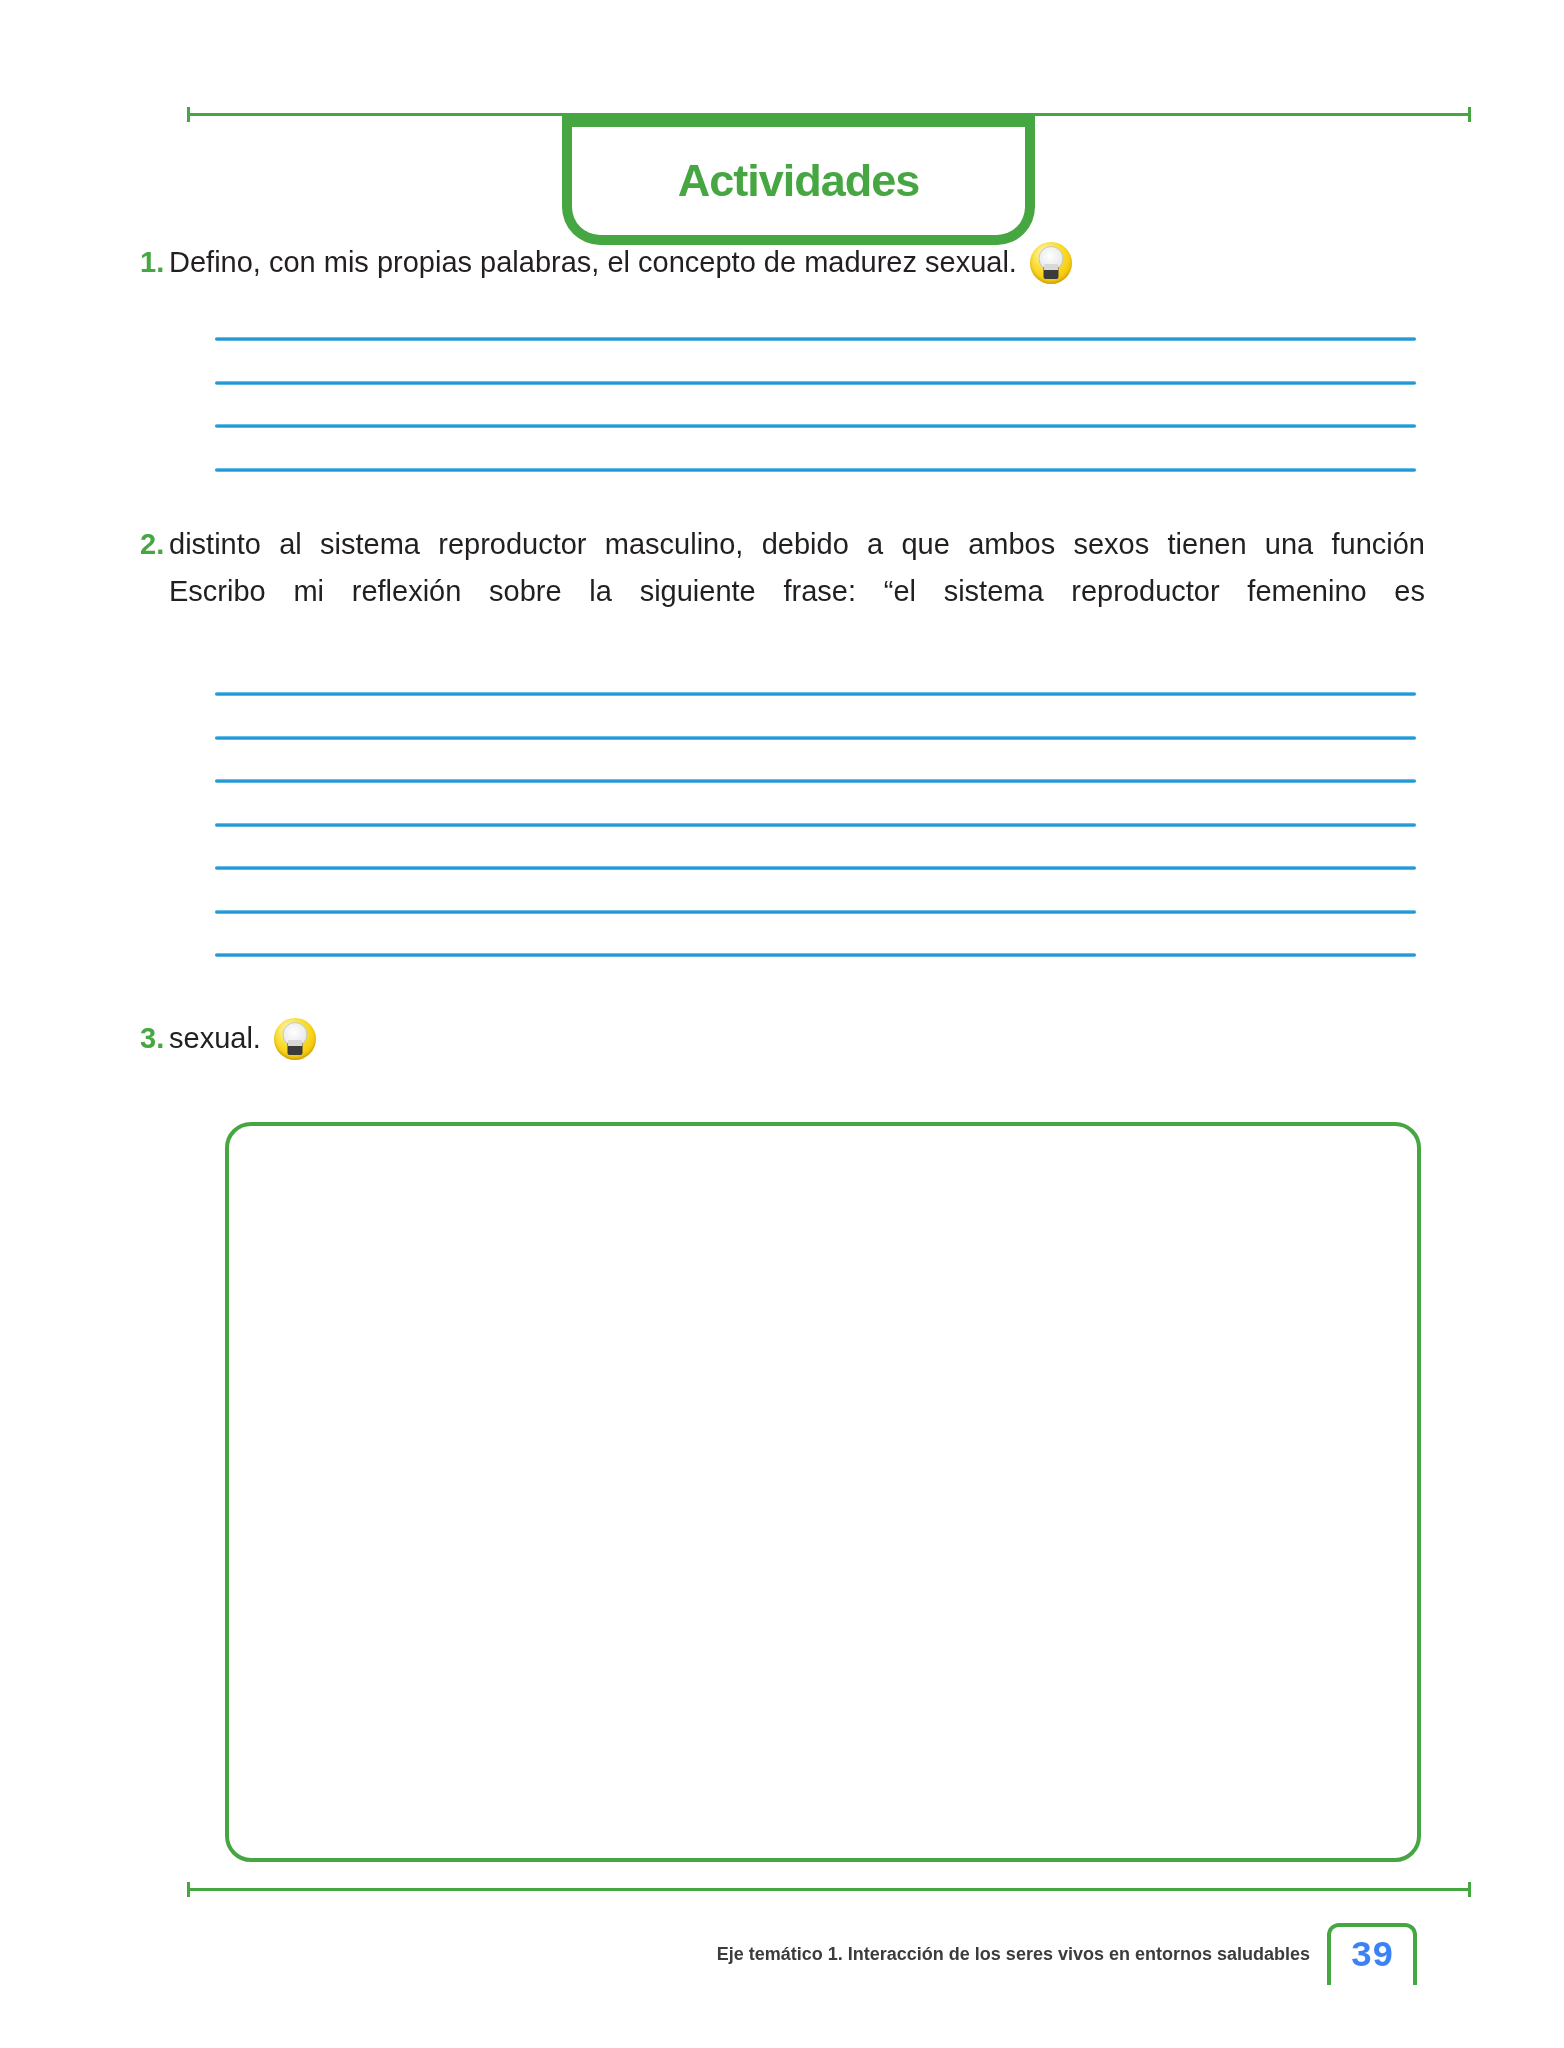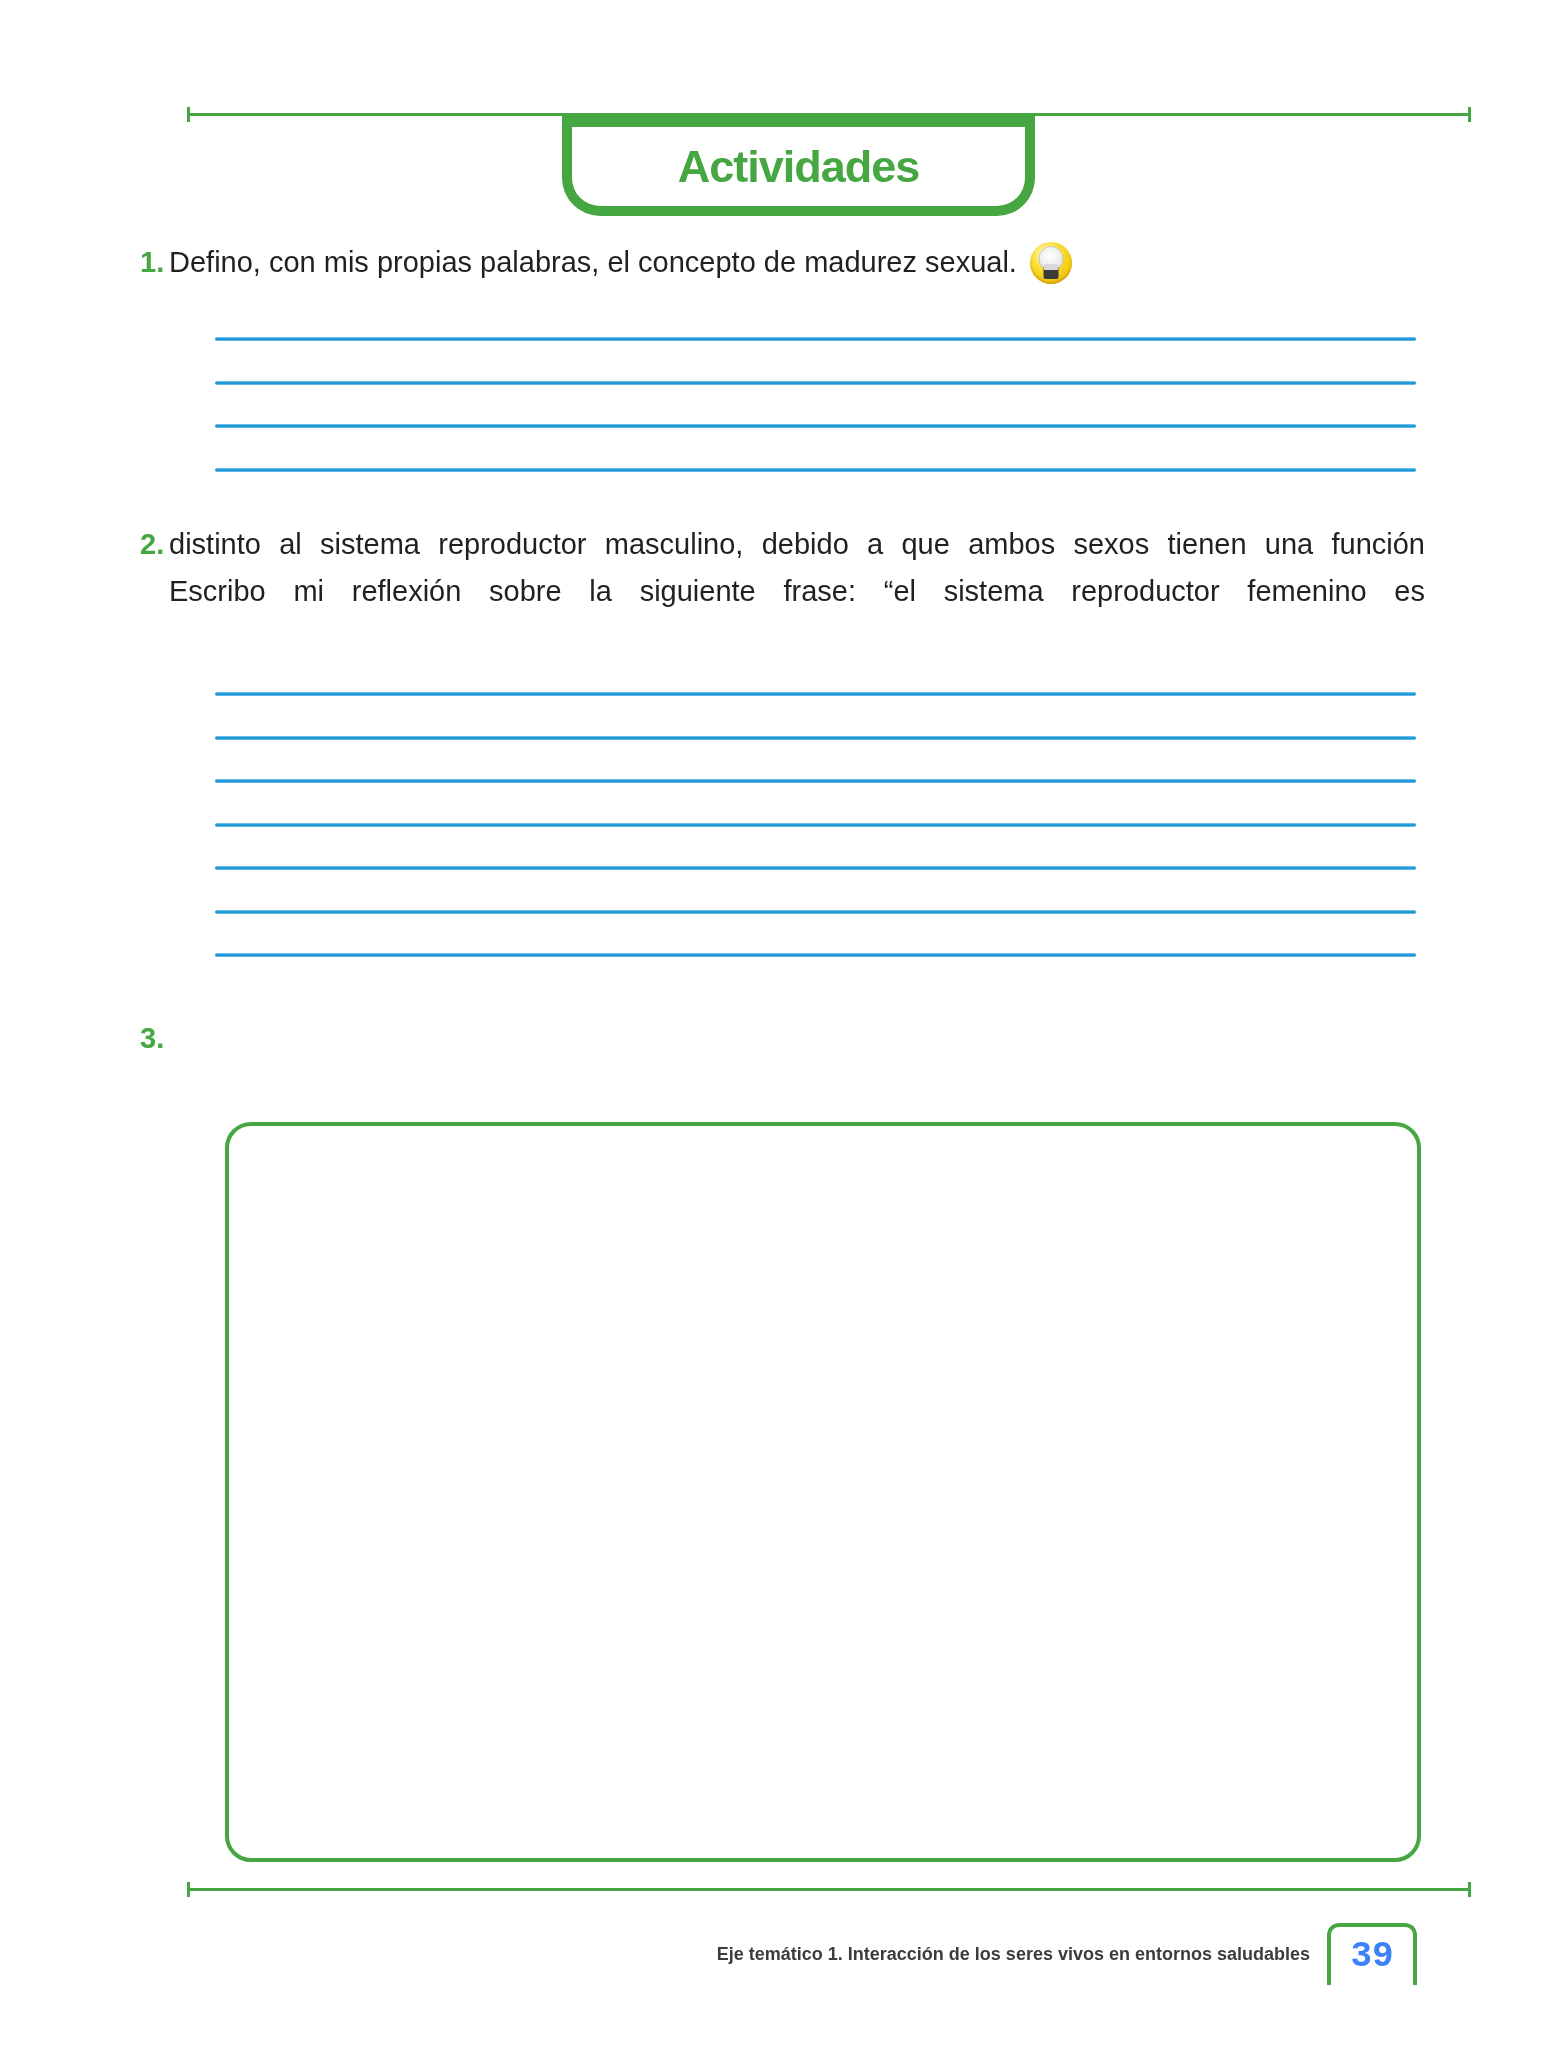--- a/index.html
+++ b/index.html
@@ -10,21 +10,21 @@
   .page { position:absolute; inset:0; }
 
   
   .rule { position:absolute; left:188px; width:1282px; height:3px; background:#46a742; }
   .rule::before, .rule::after { content:""; position:absolute; top:-6px; width:3px; height:15px; background:#46a742; }
   .rule::before { left:-1px; } .rule::after { right:-1px; }
   .rule.top { top:113px; } .rule.bottom { top:1888px; }
 
   
   .title-tab {
-    position:absolute; left:562px; top:113px; width:473px; height:103px;
+    position:absolute; left:562px; top:113px; width:473px; height:132px;
     box-sizing:border-box; background:#fff;
     border:10px solid #46a742; border-top-width:14px;
     border-radius:0 0 38px 38px;
     display:flex; align-items:center; justify-content:center;
   }
   .title-tab .ttl { font-size:45px; font-weight:bold; color:#46a742; letter-spacing:-1px; }
 
   
   .activity { position:absolute; left:140px; width:1285px; color:#231f20; font-size:29px; line-height:47px; }
   .num { position:absolute; left:0; top:0; color:#46a742; font-weight:bold; }
@@ -113,20 +113,21 @@
       <div class="writing-line"></div>
       <div class="writing-line"></div>
       <div class="writing-line"></div>
       <div class="writing-line"></div>
       <div class="writing-line"></div>
     </div>
 
   <div class="activity" style="top:1015px;">
     <span class="num">3.</span>
     <div class="atext">
+      <div><span>sexual.</span><span class="bulb"></span></div>
     </div>
   </div>
 
   <div class="answer-box"></div>
 
   <div class="rule bottom"></div>
 
   <div class="footer">
     <span class="footer-text">Eje temático 1. Interacción de los seres vivos en entornos saludables</span>
     <span class="page-num-box">

